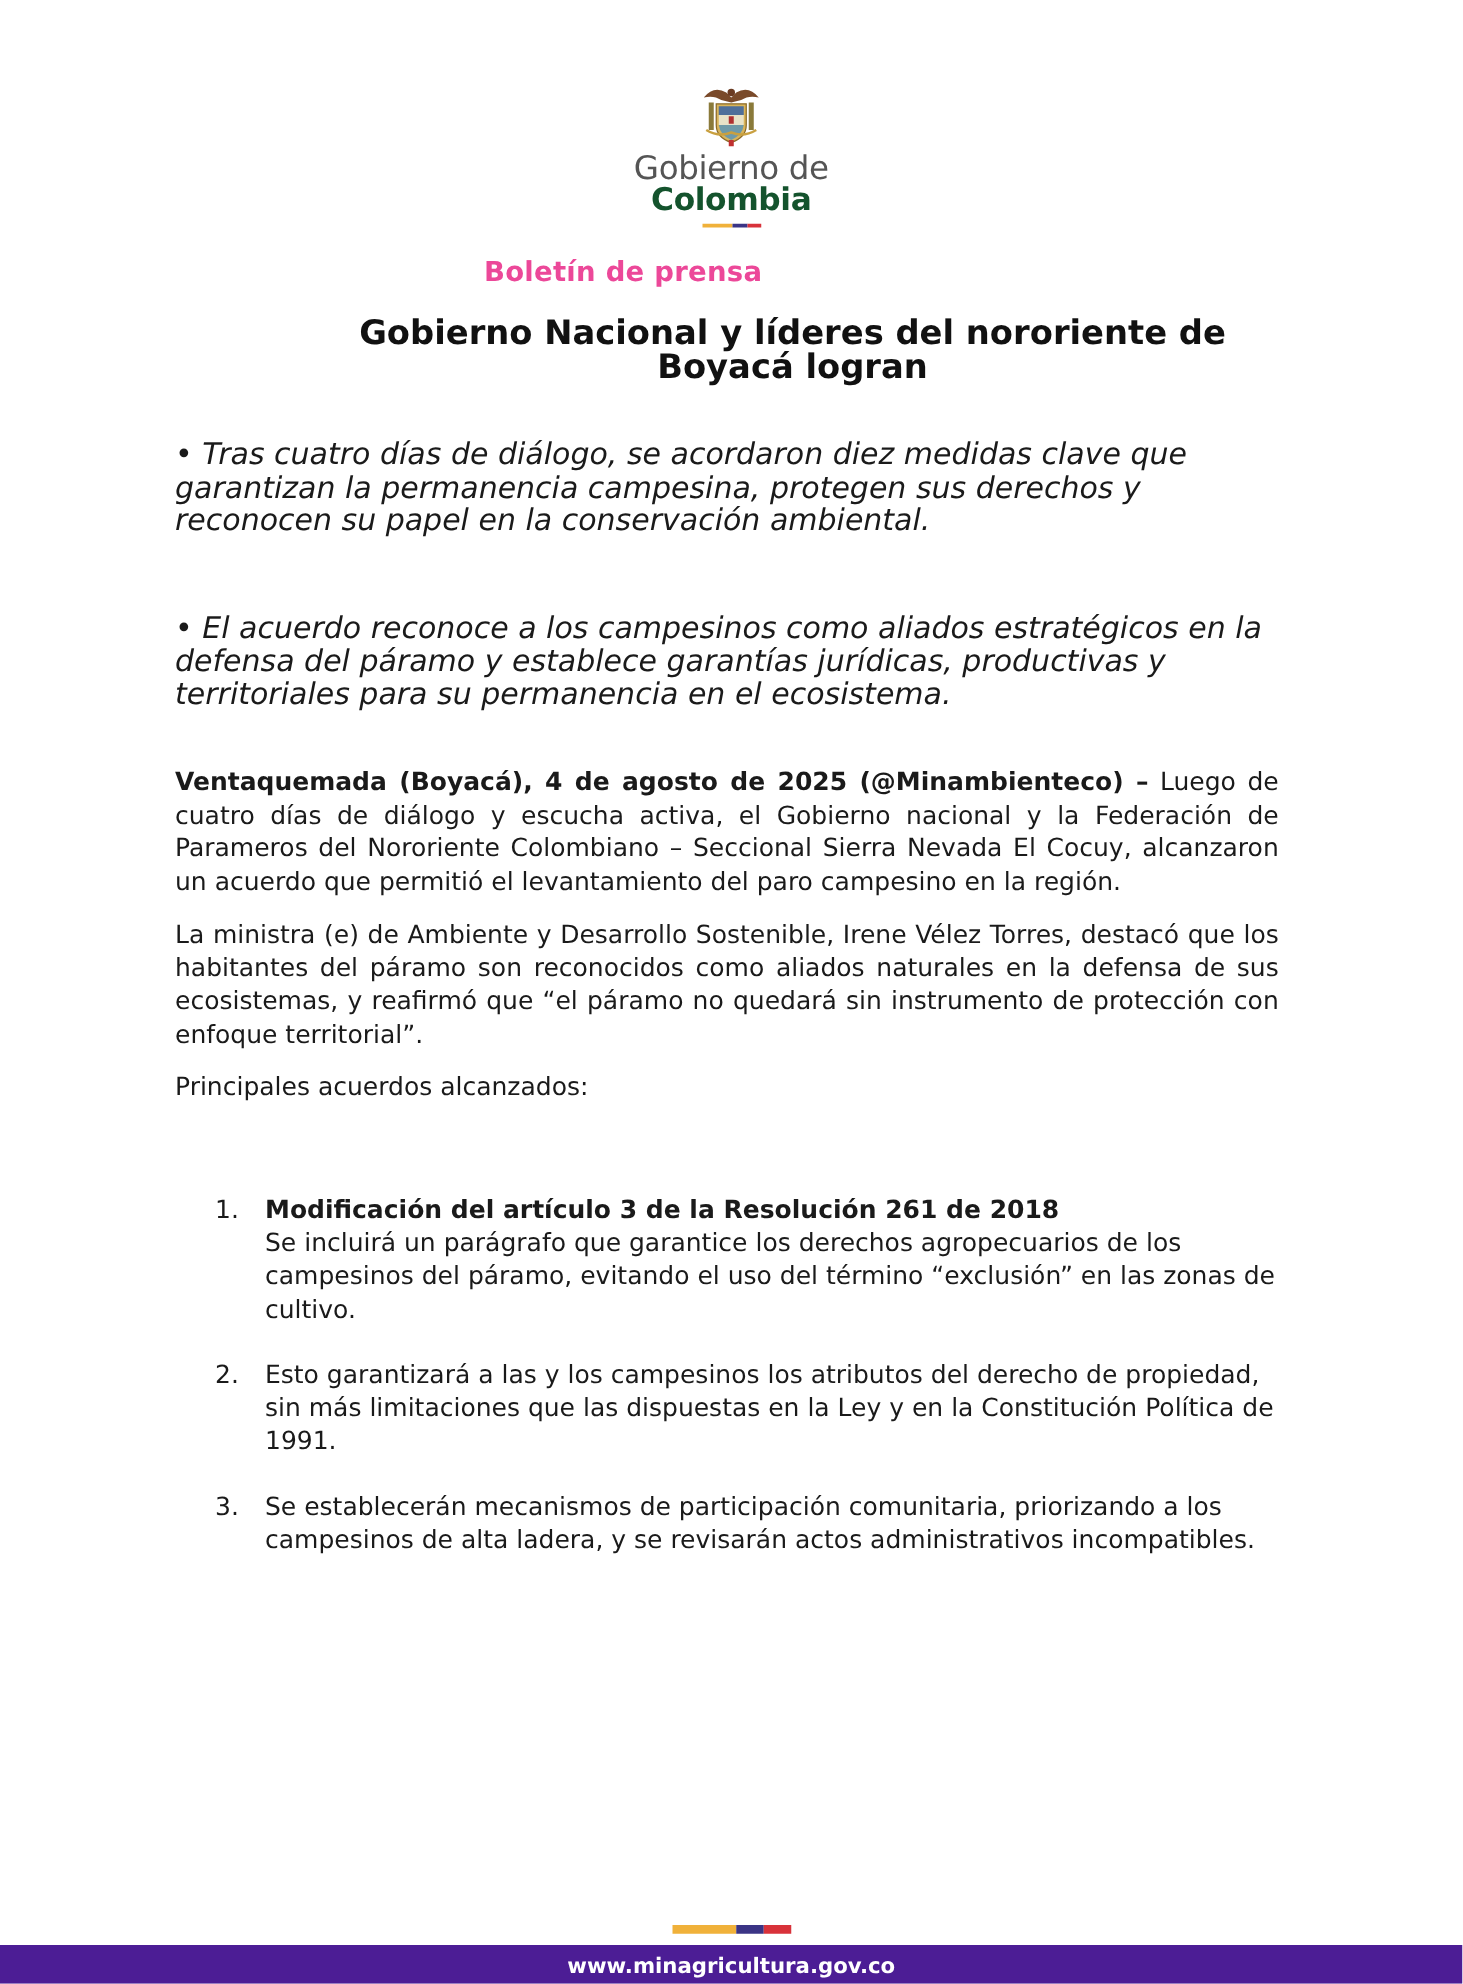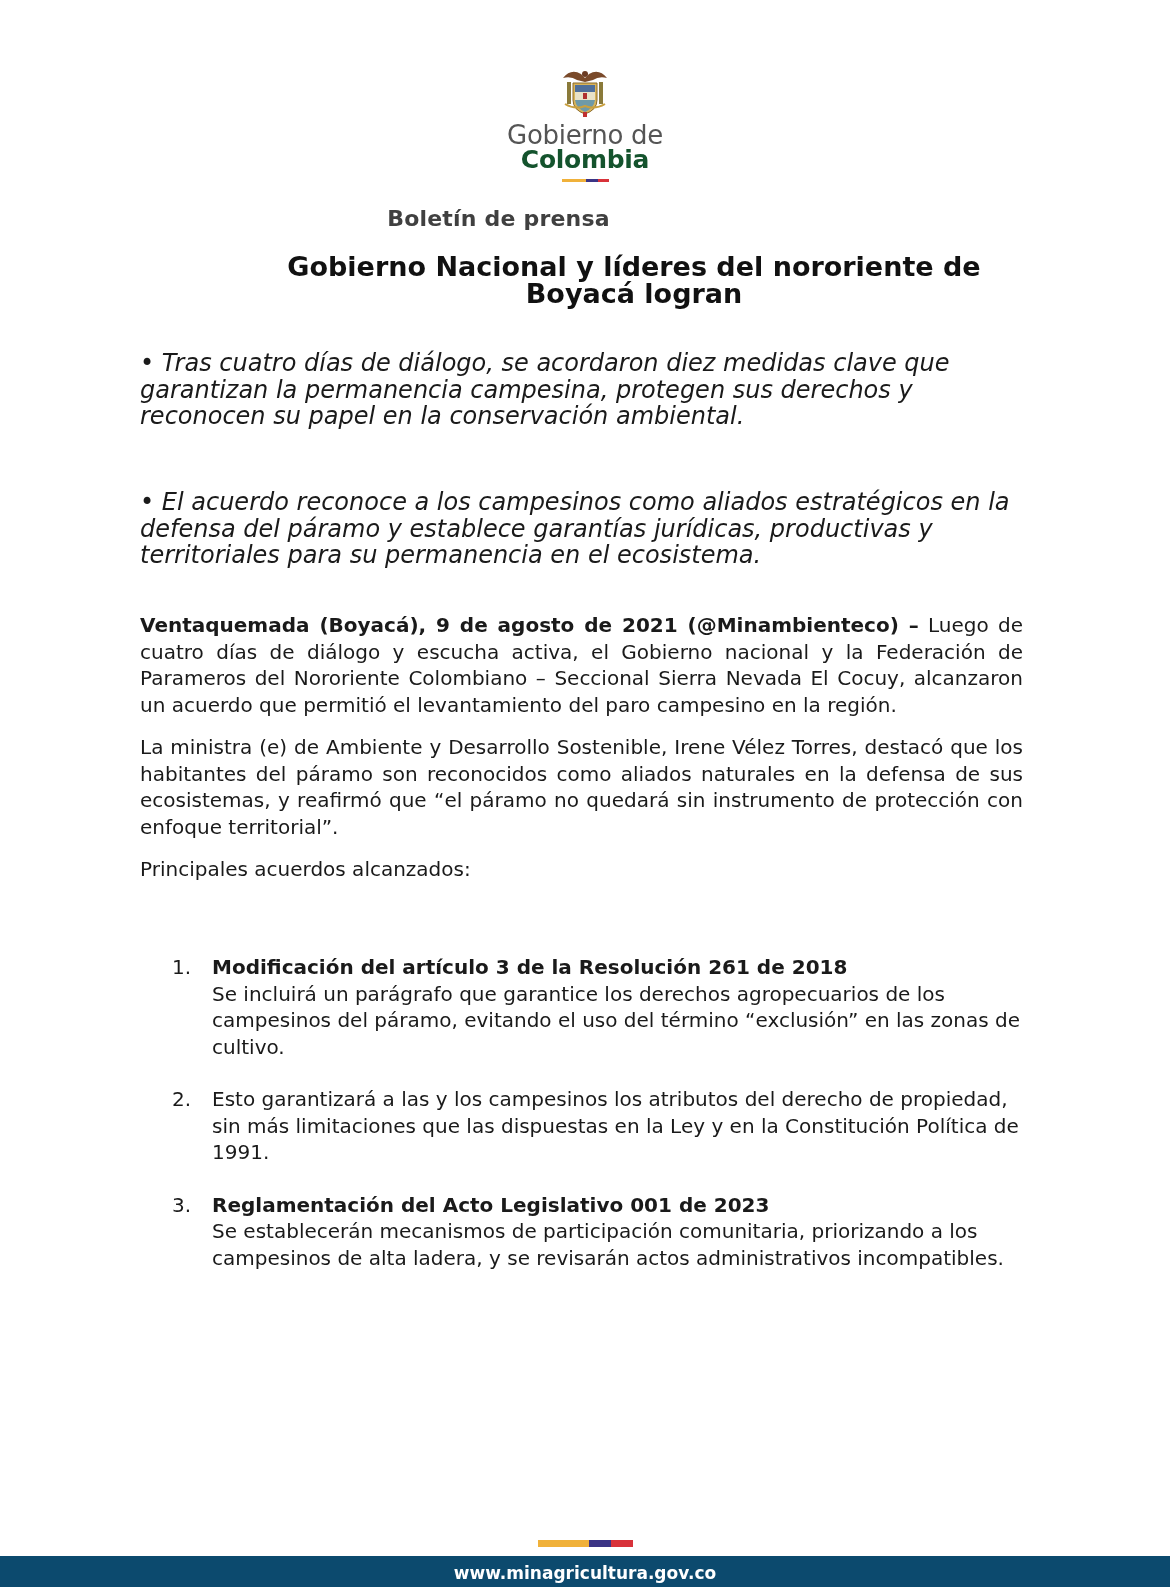--- a/index.html
+++ b/index.html
@@ -50,21 +50,21 @@
     }
     .flag-stripe span { display: block; height: 3px; }
     .bulletin-label {
       position: absolute;
       top: 206px;
       left: 0;
       width: 997px;
       text-align: center;
       font-weight: bold;
       font-size: 22px;
-      color: #404040;
+      color: #ec4899;
       letter-spacing: 0.2px;
     }
     .headline {
       position: absolute;
       top: 253px;
       left: 244px;
       width: 780px;
       text-align: center;
       font-weight: bold;
       font-size: 27px;
@@ -124,21 +124,21 @@
       display: flex;
       justify-content: center;
     }
     .footer-stripe span { display: block; height: 7px; }
     .footer-band {
       position: absolute;
       top: 1556px;
       left: 0;
       width: 1170px;
       height: 31px;
-      background: #0c4a6e;
+      background: #4c1d95;
       text-align: center;
     }
     .footer-url {
       display: inline-block;
       color: #ffffff;
       font-weight: bold;
       font-size: 17px;
       line-height: 31px;
       text-decoration: none;
       padding-top: 2px;
@@ -178,21 +178,21 @@
 
 <div class="bullets" style="top:350px;">
   <p class="bullet">• Tras cuatro días de diálogo, se acordaron diez medidas clave que garantizan la permanencia campesina, protegen sus derechos y reconocen su papel en la conservación ambiental.</p>
 </div>
 <div class="bullets" style="top:489px;width:880px;">
   <p class="bullet">• El acuerdo reconoce a los campesinos como aliados estratégicos en la defensa del páramo y establece garantías jurídicas, productivas y territoriales para su permanencia en el ecosistema.</p>
 </div>
 
 <div class="body-text" style="top:612px;">
   <p>
-    <span class="dateline">Ventaquemada (Boyacá), 9 de agosto de 2021 (@Minambienteco) –</span>
+    <span class="dateline">Ventaquemada (Boyacá), 4 de agosto de 2025 (@Minambienteco) –</span>
     <span>Luego de cuatro días de diálogo y escucha activa, el Gobierno nacional y la Federación de Parameros del Nororiente Colombiano – Seccional Sierra Nevada El Cocuy, alcanzaron un acuerdo que permitió el levantamiento del paro campesino en la región.</span>
   </p>
   <p style="margin-top:16px;">La ministra (e) de Ambiente y Desarrollo Sostenible, Irene Vélez Torres, destacó que los habitantes del páramo son reconocidos como aliados naturales en la defensa de sus ecosistemas, y reafirmó que “el páramo no quedará sin instrumento de protección con enfoque territorial”.</p>
   <p style="margin-top:16px;">Principales acuerdos alcanzados:</p>
 </div>
 
 <div class="agreements" style="top:954px;">
   <div class="agreement">
     <span class="num">1.</span>
     <div>
@@ -202,21 +202,20 @@
   </div>
   <div class="agreement">
     <span class="num">2.</span>
     <div>
       <span>Esto garantizará a las y los campesinos los atributos del derecho de propiedad, sin más limitaciones que las dispuestas en la Ley y en la Constitución Política de 1991.</span>
     </div>
   </div>
   <div class="agreement">
     <span class="num">3.</span>
     <div>
-      <span class="title">Reglamentación del Acto Legislativo 001 de 2023</span>
       <span>Se establecerán mecanismos de participación comunitaria, priorizando a los campesinos de alta ladera, y se revisarán actos administrativos incompatibles.</span>
     </div>
   </div>
 </div>
 
 <div class="footer-stripe">
   <span style="width:51px;background:#f0b13a"></span>
   <span style="width:22px;background:#3b3485"></span>
   <span style="width:22px;background:#d8323a"></span>
 </div>

